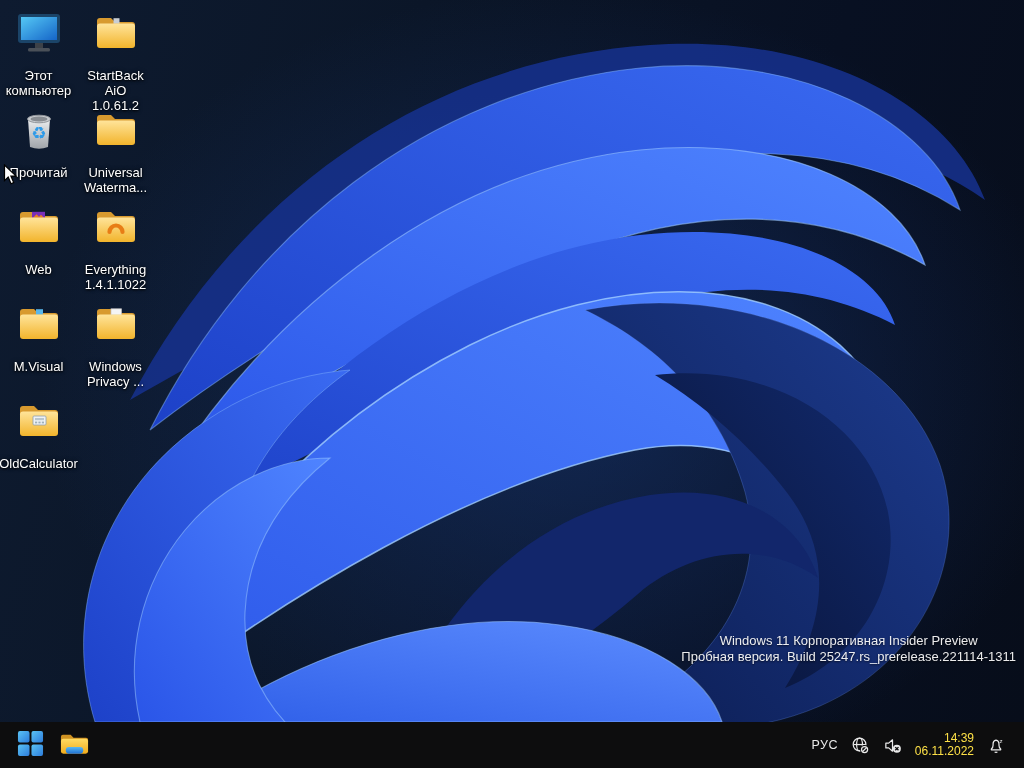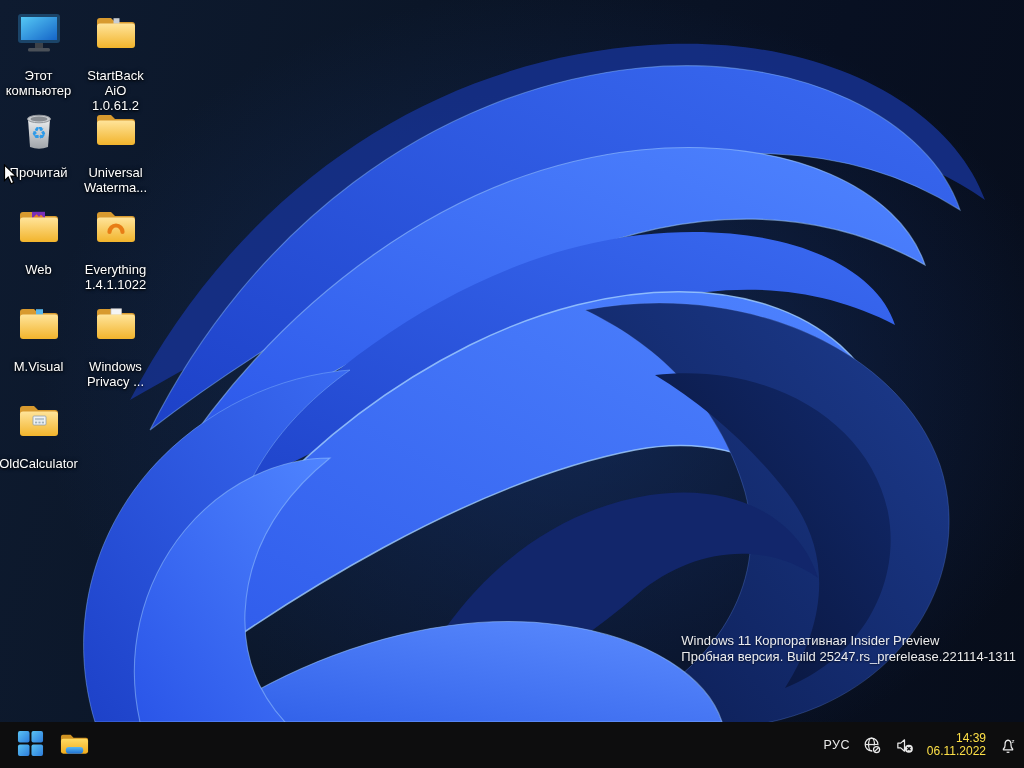--- a/index.html
+++ b/index.html
@@ -24,36 +24,36 @@
   .dicon{width:76px;display:flex;flex-direction:column;align-items:center;}
   .dicon .art{width:48px;height:48px;flex:0 0 48px;}
   .dicon .art svg{width:48px;height:48px;display:block;}
   .dicon .lbl{
     margin-top:12px;font-size:13px;line-height:15px;color:#fff;text-align:center;
     white-space:pre-line;
     text-shadow:0 1px 2px rgba(0,0,0,.95),0 0 4px rgba(0,0,0,.75);
   }
   
   .watermark{
-    position:absolute;right:8px;bottom:57px;text-align:left;
+    position:absolute;right:8px;bottom:57px;text-align:center;
     color:rgba(255,255,255,.92);font-size:13px;line-height:16px;
     text-shadow:0 1px 2px rgba(0,0,0,.65);
     margin-top:22px;
   }
   
   .taskbar{
     position:absolute;left:0;bottom:0;width:1024px;height:46px;
     background:#0d0d0e;display:flex;align-items:center;
   }
   .tb-left{display:flex;align-items:center;padding-left:10px;gap:4px;}
   .tb-btn{
     width:40px;height:40px;border:none;background:transparent;border-radius:5px;
     display:flex;align-items:center;justify-content:center;padding:0;
   }
-  .tb-tray{margin-left:auto;display:flex;align-items:center;gap:13px;padding-right:6px;}
+  .tb-tray{margin-left:auto;display:flex;align-items:center;gap:13px;padding-right:18px;}
   .lang{color:#e9e9e9;font-size:12.5px;letter-spacing:.4px;}
   .tray-ic{display:flex;align-items:center;justify-content:center;}
   .clock{color:#fde047;font-size:12px;line-height:13px;text-align:right;}
   .cursor{position:absolute;left:3px;top:164px;pointer-events:none;}
 </style>
 </head>
 <body>
 
 <svg width="0" height="0" style="position:absolute" aria-hidden="true">
   <defs>

